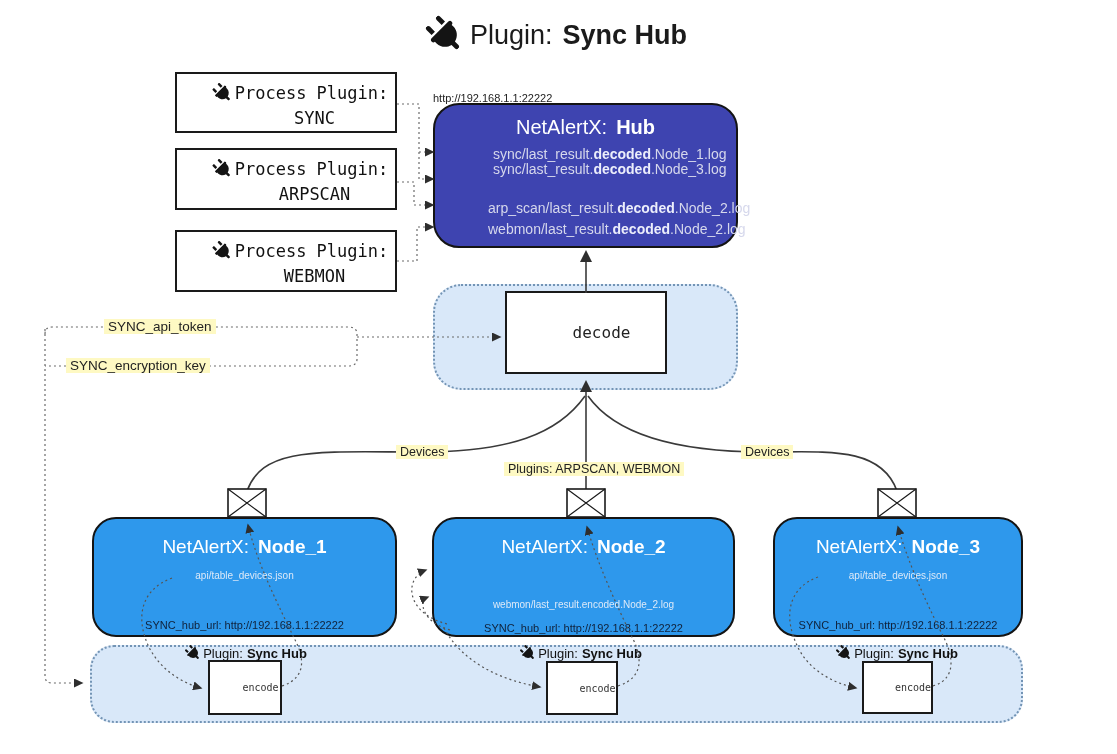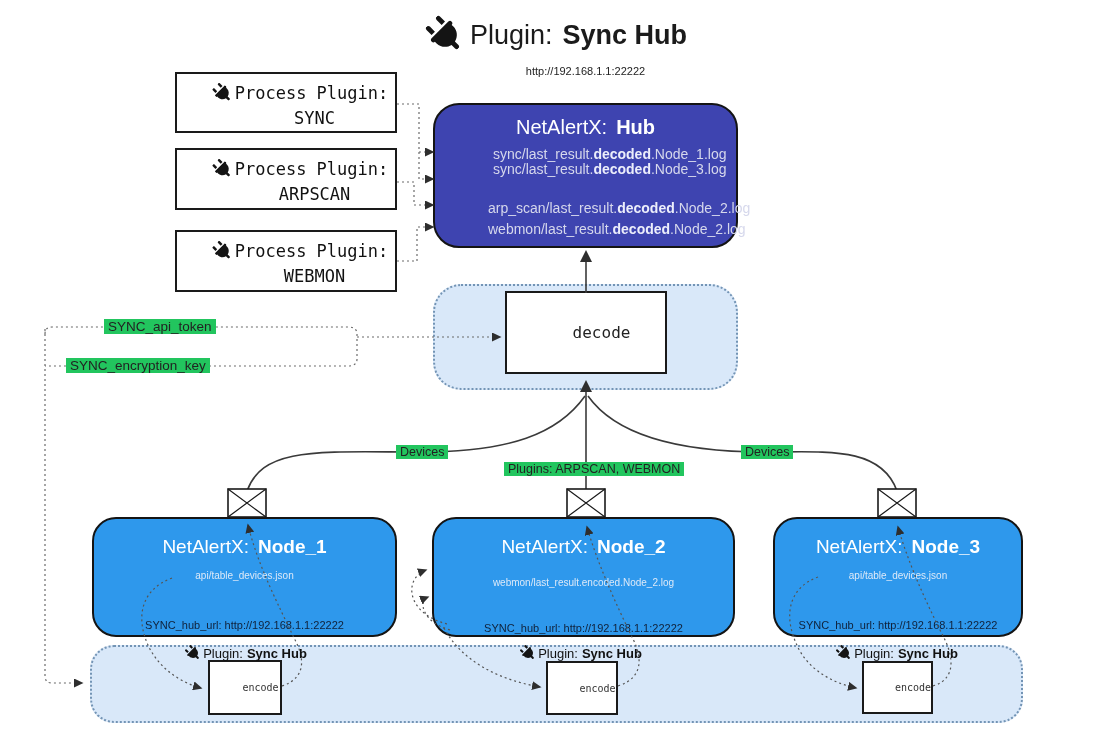--- a/index.html
+++ b/index.html
@@ -6,21 +6,21 @@
   .wrap{position:relative;width:1117px;height:754px;background:#fff;overflow:hidden;
         font-family:"Liberation Sans",sans-serif;color:#1c1c1c;}
   .abs{position:absolute;}
   .mono{font-family:"DejaVu Sans Mono",monospace;padding-left:31px;}
   
   .title{left:0;top:16px;width:1117px;display:flex;justify-content:center;align-items:center;gap:10px;
          font-size:27px;color:#1b1b1b;}
   .title b{font-weight:700;}
   .plug{transform:rotate(-45deg);fill:#141414;}
   
-  .hub-url{left:433px;top:65px;width:305px;text-align:center;font-size:11px;color:#222;}
+  .hub-url{left:433px;top:92px;width:305px;font-size:11px;color:#222;}
   .hub{left:433px;top:103px;width:305px;height:145px;background:#3e44b0;border:2px solid #141414;
        border-radius:26px;box-sizing:border-box;z-index:2;}
   .hub-title{position:absolute;left:0;top:11px;width:100%;display:flex;justify-content:center;gap:9px;
              font-size:20px;color:#fff;}
   .hub-title b{font-weight:700;}
   .hub-line{position:absolute;left:10px;width:292px;height:20px;line-height:20px;font-size:14px;
             color:#d6d8ec;white-space:nowrap;margin-left:40px;}
   .hub-line b{font-weight:700;color:#eceefb;}
   
   .pbox{width:222px;background:#fff;border:2px solid #1a1a1a;box-sizing:border-box;z-index:2;}
@@ -33,21 +33,21 @@
             display:flex;align-items:center;justify-content:center;}
   
   .node{background:#2e98ec;border:2px solid #141414;border-radius:24px;box-sizing:border-box;z-index:2;}
   .node-title{position:absolute;left:0;top:17px;width:100%;display:flex;justify-content:center;gap:9px;
               font-size:19px;color:#fff;}
   .node-title b{font-weight:700;}
   .node-file{position:absolute;left:0;width:100%;text-align:center;font-size:10px;color:#dcE9f8;
              white-space:nowrap;}
   .node-url{position:absolute;left:0;width:100%;text-align:center;font-size:11px;color:#10213a;}
   
-  .linelabel{background:#22c55e;padding:0 4px;font-size:12.5px;color:#222;white-space:nowrap;z-index:6;}
+  .linelabel{background:#fef9c3;padding:0 4px;font-size:12.5px;color:#222;white-space:nowrap;z-index:6;}
   .enclabel{display:flex;justify-content:center;align-items:center;gap:4px;font-size:13px;color:#111;
             z-index:6;white-space:nowrap;}
   .enclabel b{font-weight:700;}
   .encode-txt{font-size:10px;color:#333;}
   .decode-txt{font-size:16px;color:#222;}
   svg.overlay{position:absolute;left:0;top:0;z-index:5;pointer-events:none;}
   .sol{fill:none;stroke:#3a3a3a;stroke-width:1.6;}
   .dot1{fill:none;stroke:#6b6b6b;stroke-width:1.2;stroke-dasharray:2 3;}
   .dot2{fill:none;stroke:#555;stroke-width:1.2;stroke-dasharray:2 3;}
 </style>
@@ -140,21 +140,21 @@
     </div>
     <div class="node-file" style="top:51px;">api/table_devices.json</div>
     <div class="node-url" style="top:100px;">SYNC_hub_url: http://192.168.1.1:22222</div>
   </div>
 
   <div class="abs node" style="left:432px;top:517px;width:303px;height:120px;">
     <div class="node-title">
       <span>NetAlertX:</span>
         <b>Node_2</b>
     </div>
-    <div class="node-file" style="top:58px;">webmon/last_result.encoded.Node_2.log</div>
+    <div class="node-file" style="top:80px;">webmon/last_result.encoded.Node_2.log</div>
     <div class="node-url" style="top:103px;">SYNC_hub_url: http://192.168.1.1:22222</div>
   </div>
 
   <div class="abs node" style="left:773px;top:517px;width:250px;height:120px;">
     <div class="node-title">
       <span>NetAlertX:</span>
         <b>Node_3</b>
     </div>
     <div class="node-file" style="top:51px;">api/table_devices.json</div>
     <div class="node-url" style="top:100px;">SYNC_hub_url: http://192.168.1.1:22222</div>

